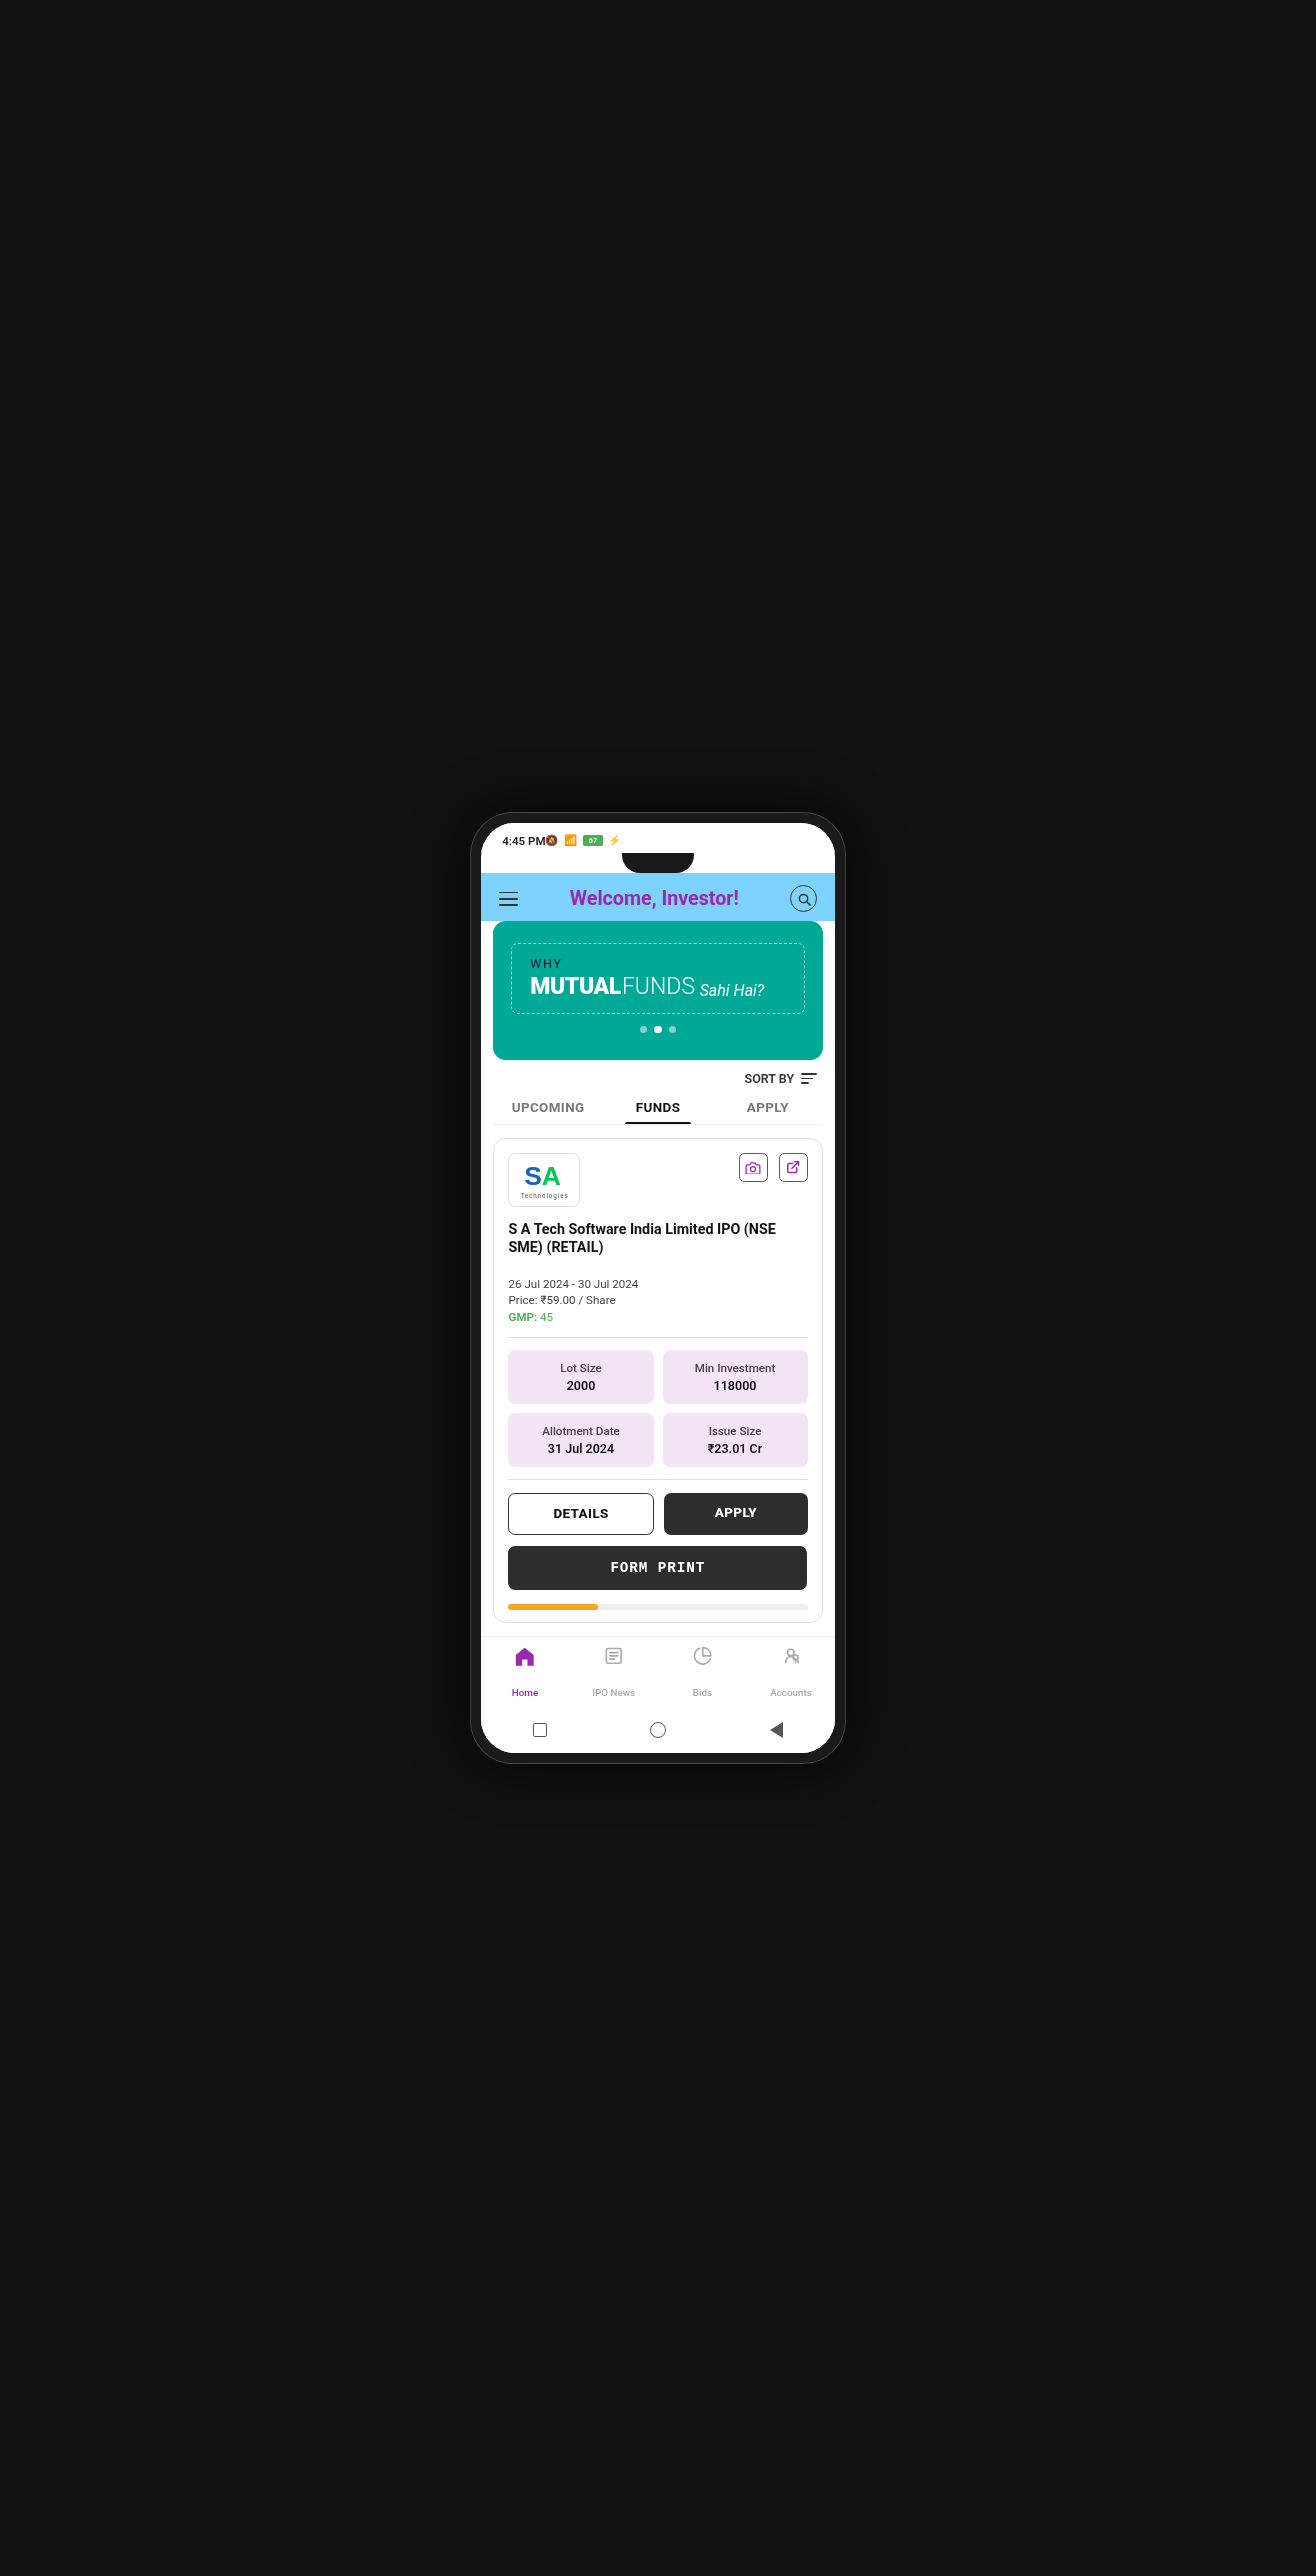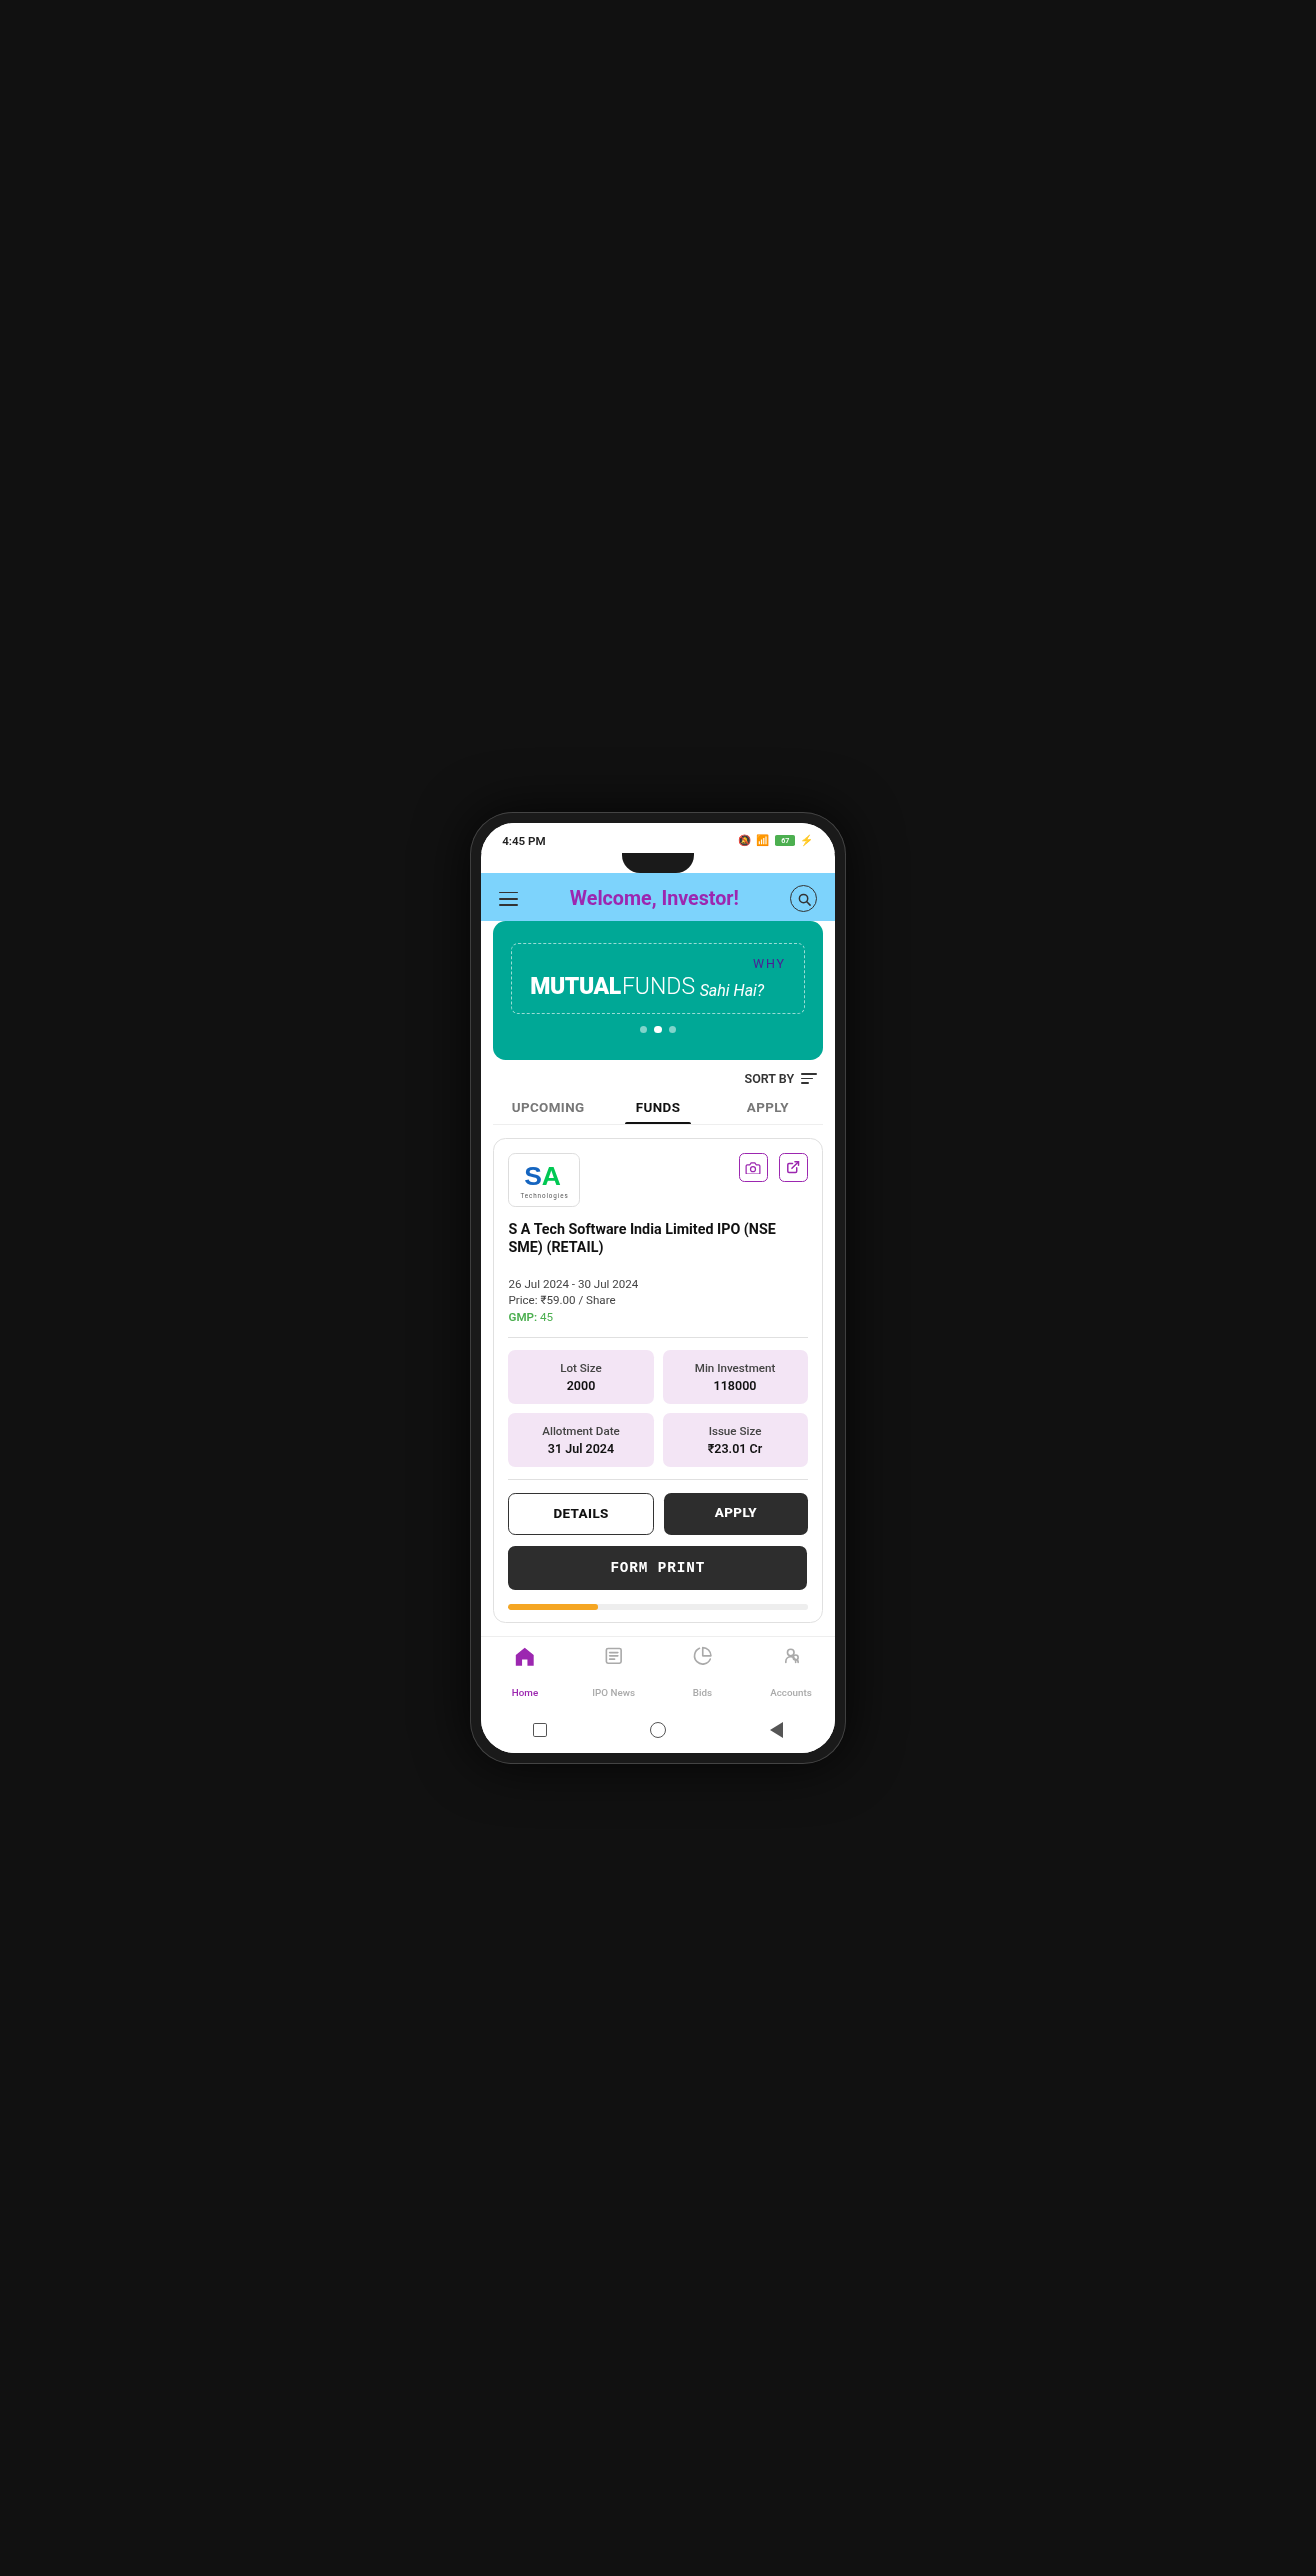--- a/index.html
+++ b/index.html
@@ -22,21 +22,20 @@
     .phone-screen {
       background: #fff;
       border-radius: 34px;
       overflow: hidden;
       position: relative;
     }
     
     .status-bar {
       background: #fff;
       display: flex;
-      justify-content: space-between;
       align-items: center;
       padding: 10.7px 21.5px 5.4px;
       font-size: 11.6px;
       font-weight: 600;
     }
     .status-left { color: #222; }
     .status-right {
       display: flex;
       align-items: center;
       gap: 5.4px;
@@ -113,26 +112,26 @@
       padding: 21.5px 18px 27px;
       text-align: center;
       position: relative;
     }
     .banner-inner {
       border: 1.8px dashed rgba(255,255,255,0.6);
       border-radius: 7.2px;
       padding: 12.5px 18px;
     }
     .banner-why {
-      color: #4c1d95;
+      color: #0f172a;
       font-size: 12.5px;
       font-weight: 400;
       letter-spacing: 1.8px;
       text-transform: uppercase;
-      text-align: right;
+      text-align: left;
     }
     .banner-main {
       display: flex;
       align-items: flex-end;
       gap: 1px;
       margin-top: 1.8px;
     }
     .banner-mutual {
       color: #fff;
       font-size: 23px;

